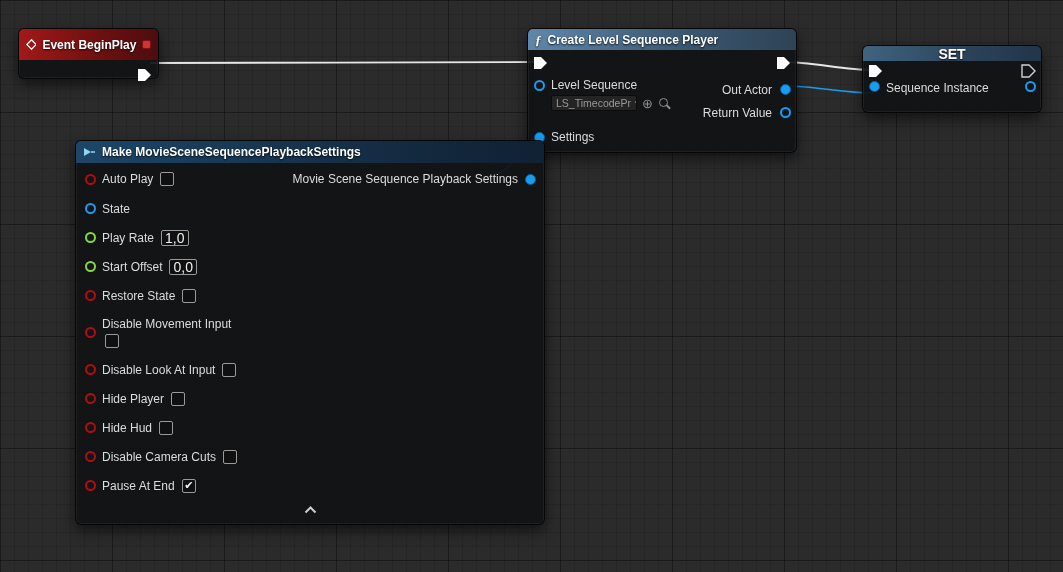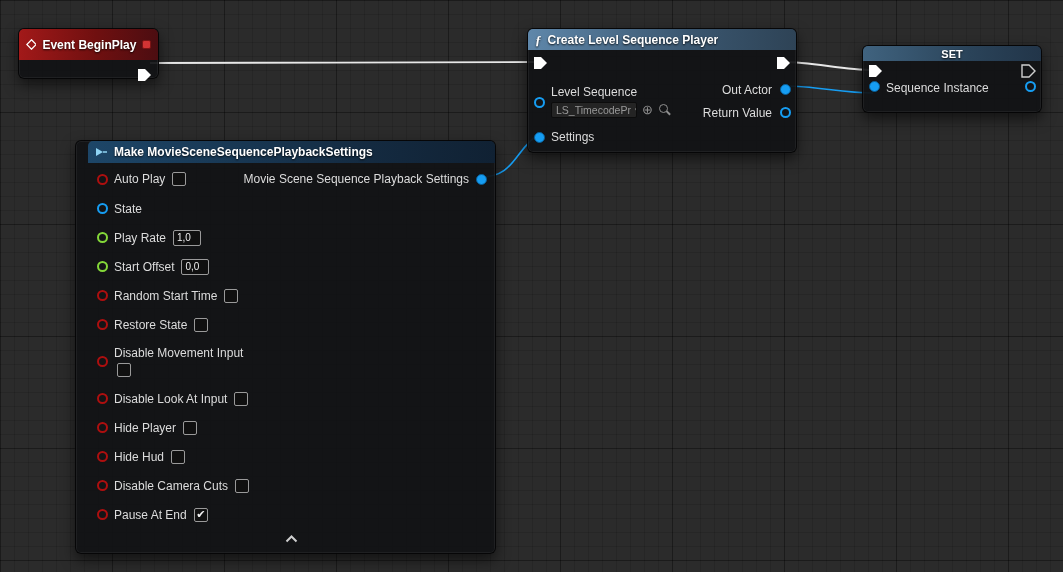--- a/index.html
+++ b/index.html
@@ -24,54 +24,54 @@
     color: #dcdcdc; font-size: 12px;
   }
   .header {
     display: flex; align-items: center; gap: 6px; padding: 0 7px;
     border-radius: 5px 5px 0 0; font-weight: bold; font-size: 12px; color: #fff;
     text-shadow: 0 1px 2px rgba(0,0,0,0.85); white-space: nowrap;
   }
   .hdr-red   { background: linear-gradient(90deg, #a21919 0%, #701010 55%, #4c0d11 100%); height: 31px; }
   .hdr-blue  { background: linear-gradient(90deg, #5f87aa 0%, #3a566f 60%, #2e4356 100%); height: 21px; }
   .hdr-navy  { background: linear-gradient(90deg, #1d4668 0%, #142a40 70%, #102133 100%); height: 22px; }
-  .hdr-set   { background: linear-gradient(90deg, #40637f 0%, #2a4359 60%, #223549 100%); height: 15px; justify-content: center; font-size: 11px; }
+  .hdr-set   { background: linear-gradient(90deg, #40637f 0%, #2a4359 60%, #223549 100%); height: 15px; justify-content: center; font-size: 14px; }
 
   .pin { width: 11px; height: 11px; border-radius: 50%; flex: none; }
   .filled-obj  { background: #169df2; border: 1px solid #0a5e96; }
   .hollow-obj  { border: 2px solid #169df2; background: transparent; }
   .hollow-bool { border: 2px solid #ad0f0f; background: transparent; }
   .hollow-float{ border: 2px solid #84d839; background: transparent; }
 
   .plabel { margin-left: 6px; white-space: nowrap; }
   .checkbox {
     margin-left: 7px; width: 14px; height: 14px; flex: none;
     background: #101010; border: 1px solid #9a9a9a; border-radius: 2px;
     display: inline-flex; align-items: center; justify-content: center;
   }
   .check { color: #f2f2f2; font-size: 11px; line-height: 1; }
   .numfield {
     margin-left: 7px; width: 28px; height: 16px;
     background: #101010; border: 1px solid #9a9a9a; border-radius: 2px;
-    color: #eee; font-size: 10px; font-family: "Liberation Sans", sans-serif;
+    color: #eee; font-size: 14px; font-family: "Liberation Sans", sans-serif;
     padding: 0 3px;
   }
 
   
   .event-node { left: 18px; top: 28px; width: 141px; height: 51px; }
   .event-node .body { position: relative; height: 29px; }
   .event-node .exec-out { position: absolute; right: 6px; top: 50%; transform: translateY(-50%); }
   .badge { margin-left: auto; width: 9px; height: 9px; border-radius: 2px; background: #d23434; border: 1px solid #7c1414; }
 
   
   .create-node { left: 527px; top: 28px; width: 270px; }
   .create-node .body { padding: 0 0 8px 0; }
   .exec-row { display: flex; align-items: center; justify-content: space-between; height: 26px; padding: 0 5px; }
   .main-row { display: flex; justify-content: space-between; padding: 2px 5px 0 6px; }
-  .ls-left { display: flex; align-items: center; }
+  .ls-left { display: flex; align-items: flex-start; }
   .ls-left .pin { margin-top: 2px; }
   .ls-stack { margin-left: 0; display: flex; flex-direction: column; gap: 3px; }
   .asset-line { display: flex; align-items: center; gap: 5px; margin-left: 6px; }
   .dropdown {
     display: inline-flex; align-items: center; gap: 4px; max-width: 86px;
     background: #242424; border: 1px solid #0c0c0c; border-radius: 2px;
     color: #989898; font-size: 10.5px; padding: 1px 4px; white-space: nowrap; overflow: hidden;
   }
   .caret { font-size: 9px; color: #aaa; }
   .gicon { color: #8f8f8f; font-size: 13px; line-height: 1; }
@@ -83,21 +83,21 @@
   .settings-row { display: flex; align-items: center; padding: 6px 5px 0 6px; }
 
   
   .set-node { left: 862px; top: 45px; width: 180px; }
   .set-node .exec-row { height: 20px; }
   .set-node .var-row { display: flex; align-items: flex-start; height: 26px; padding: 0 5px 0 6px; }
   .set-node .spacer { flex: 1; }
   .set-node .body { padding-bottom: 5px; }
 
   
-  .make-node { left: 75px; top: 140px; width: 421px; padding-left: 12px; }
+  .make-node { left: 75px; top: 140px; width: 470px; }
   .make-node .body { padding: 1px 0 4px 0; }
   .mrow { display: flex; align-items: center; min-height: 29px; padding: 0 8px 0 9px; }
   .mrow.first { min-height: 30px; }
   .mleft { display: flex; align-items: center; }
   .mright { margin-left: auto; display: flex; align-items: center; gap: 7px; }
   .mright .plabel { margin-left: 0; }
   .twoline { min-height: 45px; }
   .tstack { display: flex; flex-direction: column; gap: 3px; margin-left: 6px; }
   .tstack .plabel { margin-left: 0; }
   .tstack .checkbox { margin-left: 3px; }
@@ -233,27 +233,20 @@
         <span class="plabel">Play Rate</span>
         <input class="numfield" value="1,0" style="">
       </div>
 
       <div class="mrow">
         <span class="pin hollow-float"></span>
         <span class="plabel">Start Offset</span>
         <input class="numfield" value="0,0" style="">
       </div>
 
-      <div class="mrow">
-        <span class="pin hollow-bool"></span>
-        <span class="plabel">Random Start Time</span>
-        <span class="checkbox">
-            <span class="check"></span>
-          </span>
-      </div>
 
       <div class="mrow">
         <span class="pin hollow-bool"></span>
         <span class="plabel">Restore State</span>
         <span class="checkbox">
             <span class="check"></span>
           </span>
       </div>
 
       <div class="mrow twoline">

